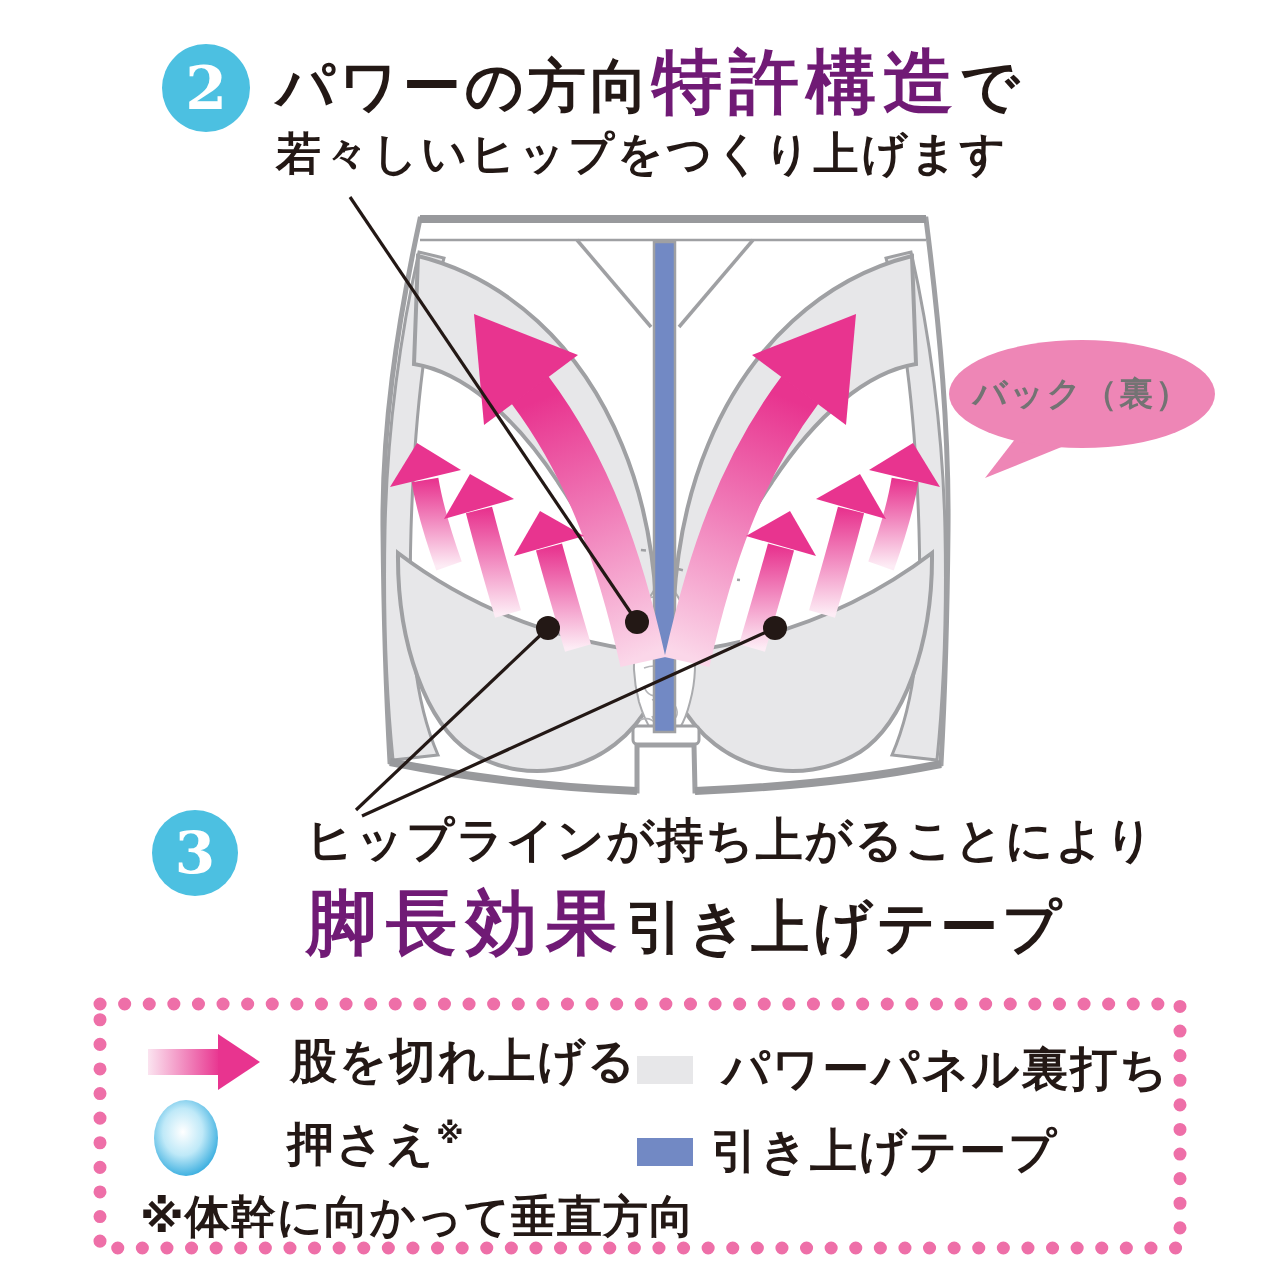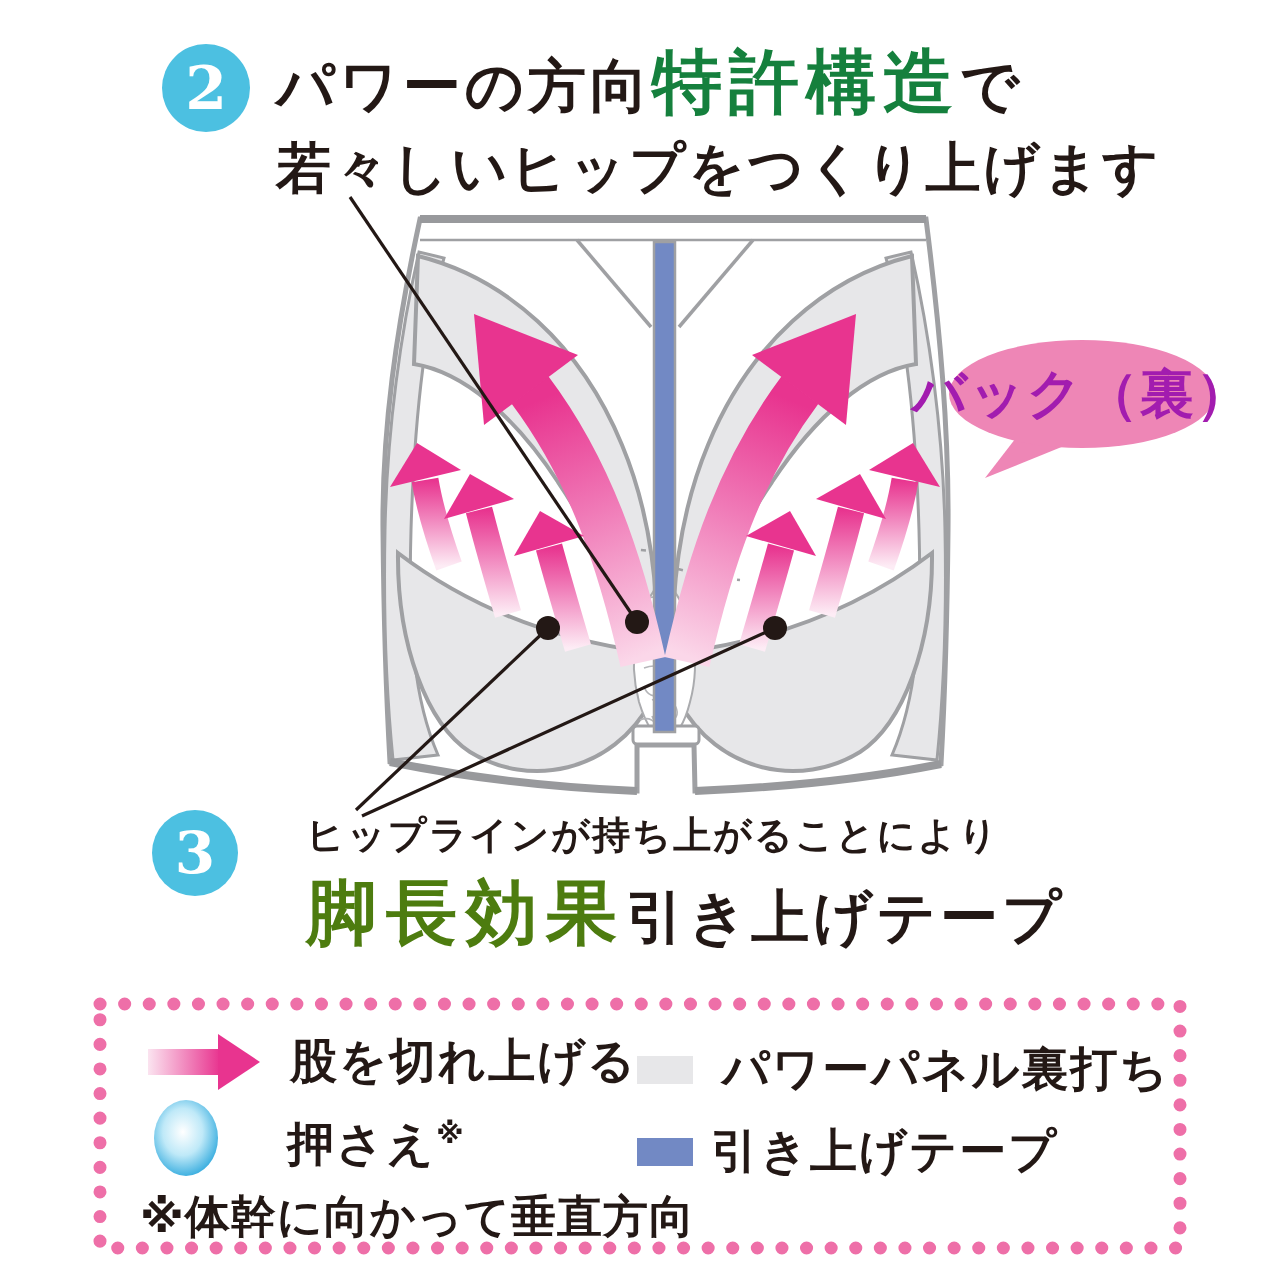--- a/index.html
+++ b/index.html
@@ -9,32 +9,32 @@
   .badge{position:absolute;border-radius:50%;background:#4cc0e1;color:#ffffff;
          display:flex;align-items:center;justify-content:center;
          font-family:"DejaVu Serif","Liberation Serif",serif;font-weight:600;}
   .badge2{left:162px;top:44px;width:88px;height:88px;font-size:60px;}
   .badge3{left:152px;top:810px;width:86px;height:86px;font-size:58px;}
   
   .heading{position:absolute;font-family:"DejaVu Serif","Liberation Serif",serif;
            font-weight:600;color:#231815;white-space:nowrap;}
   .h2{left:276px;top:40px;}
   .h2 .l1{font-size:58px;letter-spacing:4px;line-height:1.2;}
-  .h2 .l1 .hl{font-size:70px;letter-spacing:7px;color:#15803d;margin-top:11px;}
-  .h2 .l2{font-size:55px;letter-spacing:3px;margin-top:8px;}
+  .h2 .l1 .hl{font-size:70px;letter-spacing:7px;color:#701a75;margin-top:11px;}
+  .h2 .l2{font-size:45px;letter-spacing:3px;margin-top:0;}
   .h3{left:306px;top:812px;}
-  .h3 .l1{font-size:38px;letter-spacing:2px;line-height:1.2;}
+  .h3 .l1{font-size:47px;letter-spacing:2px;line-height:1.2;}
   .h3 .l2{margin-top:8px;font-size:58px;letter-spacing:4px;}
-  .h3 .l2 .hl{font-size:71px;letter-spacing:9px;color:#4d7c0f;}
+  .h3 .l2 .hl{font-size:71px;letter-spacing:9px;color:#701a75;}
   
   svg.diagram{position:absolute;left:0;top:0;width:1280px;height:1280px;}
   
   .bubble-label{position:absolute;left:950px;top:345px;width:264px;height:98px;
-      display:flex;align-items:center;justify-content:center;color:#a21caf;
-      font-size:54px;font-weight:600;letter-spacing:2px;white-space:nowrap;}
+      display:flex;align-items:center;justify-content:center;color:#737373;
+      font-size:34px;font-weight:600;letter-spacing:2px;white-space:nowrap;}
   
   .legend{position:absolute;left:93px;top:997px;width:1094px;height:258px;}
   .legend svg.frame{position:absolute;left:0;top:0;width:100%;height:100%;}
   .lg-item{position:absolute;display:flex;align-items:center;}
   .lg-label{font-size:47px;font-weight:600;letter-spacing:2px;color:#231815;white-space:nowrap;}
   .lg-sup{font-size:28px;vertical-align:super;font-weight:600;}
   .swatch{display:inline-block;}
   .swatch.gray{width:56px;height:28px;background:#e7e7e9;}
   .swatch.blue{width:56px;height:28px;background:#7289c4;}
   .lg-note{position:absolute;left:47px;top:190px;font-size:45px;font-weight:600;

